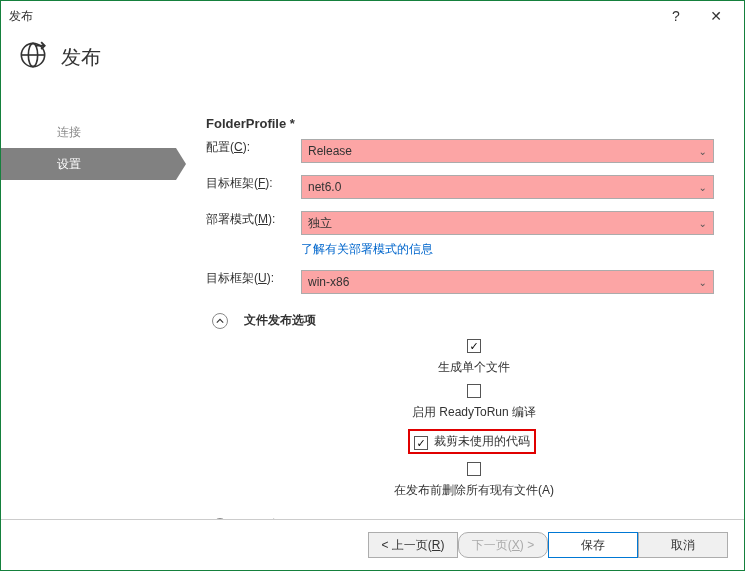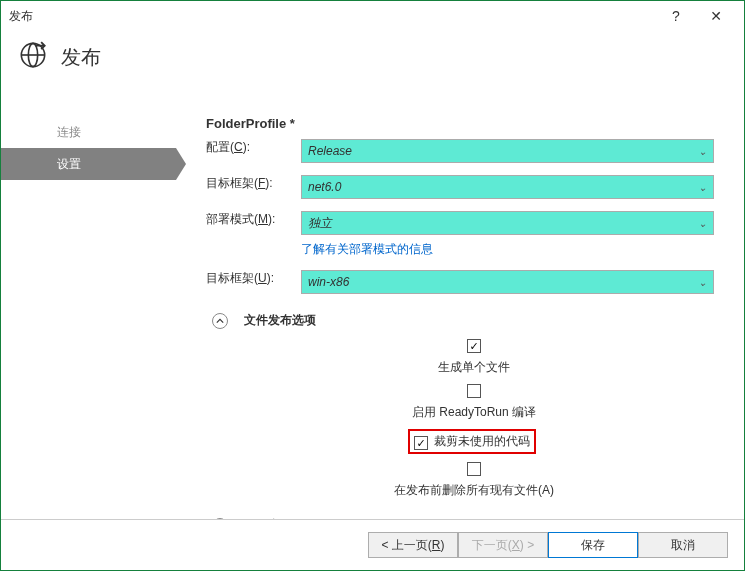--- a/index.html
+++ b/index.html
@@ -109,29 +109,28 @@
       width: 95px;
       font-size: 12px;
     }
     .form-label .mnemonic {
       text-decoration: underline;
     }
     .select {
       flex: 1;
       height: 24px;
       border: 1px solid #ababab;
-      background: #5eead4;
+      background: #fca5a5;
       font-size: 12px;
       padding: 0 6px;
       display: flex;
       align-items: center;
       justify-content: space-between;
       cursor: pointer;
       position: relative;
-      font-style: italic;
     }
     .select .chevron {
       font-size: 10px;
       color: #555;
     }
     .link-row {
       margin-left: 95px;
       margin-top: -6px;
       margin-bottom: 12px;
     }
@@ -210,20 +209,21 @@
       font-size: 12px;
       cursor: pointer;
       display: flex;
       align-items: center;
       justify-content: center;
       color: #333;
     }
     .btn.disabled {
       color: #aaa;
       cursor: default;
+      border-radius: 10px;
     }
     .btn.primary {
       border: 1.5px solid #0078d4;
       background: #fff;
     }
     .btn .mnemonic {
       text-decoration: underline;
     }
   </style>
 </head>

